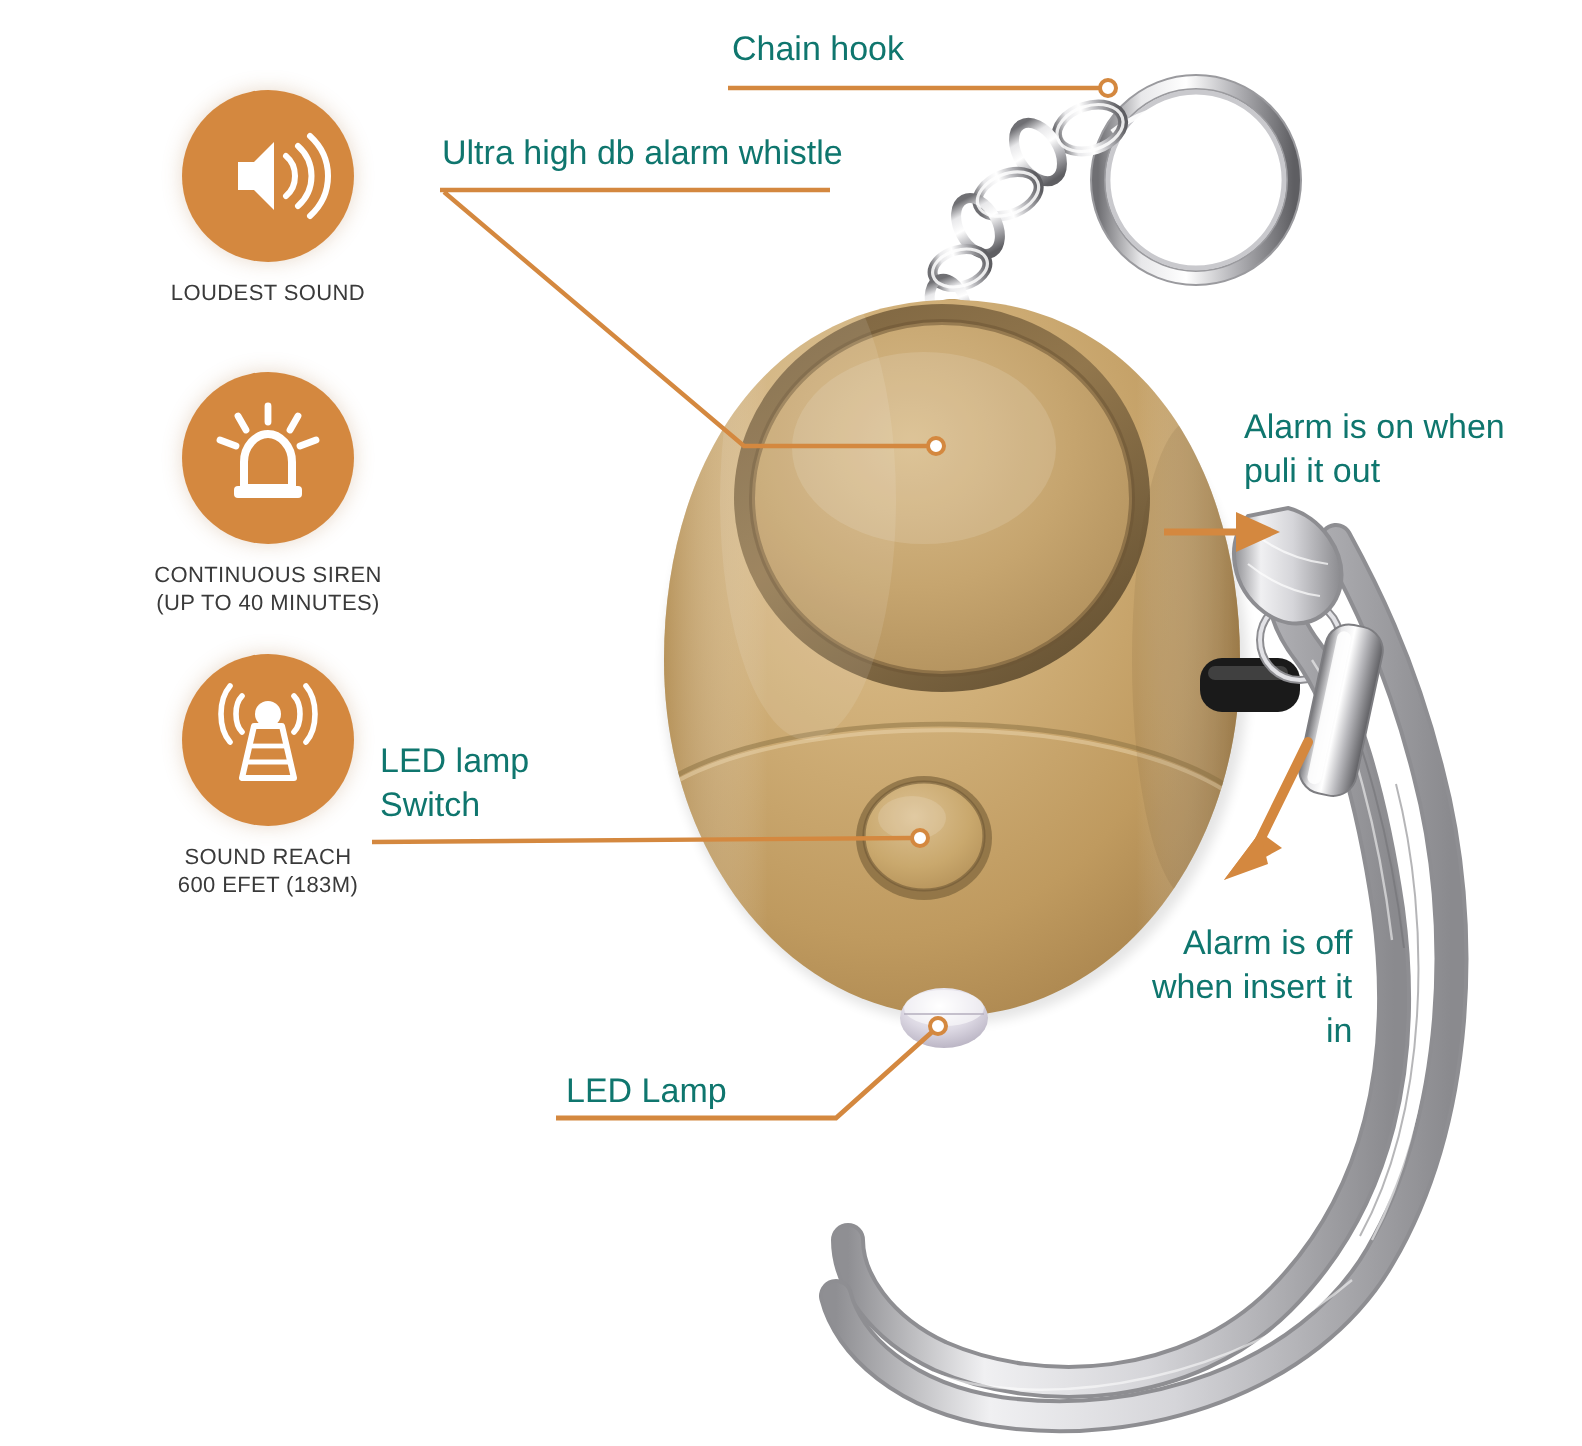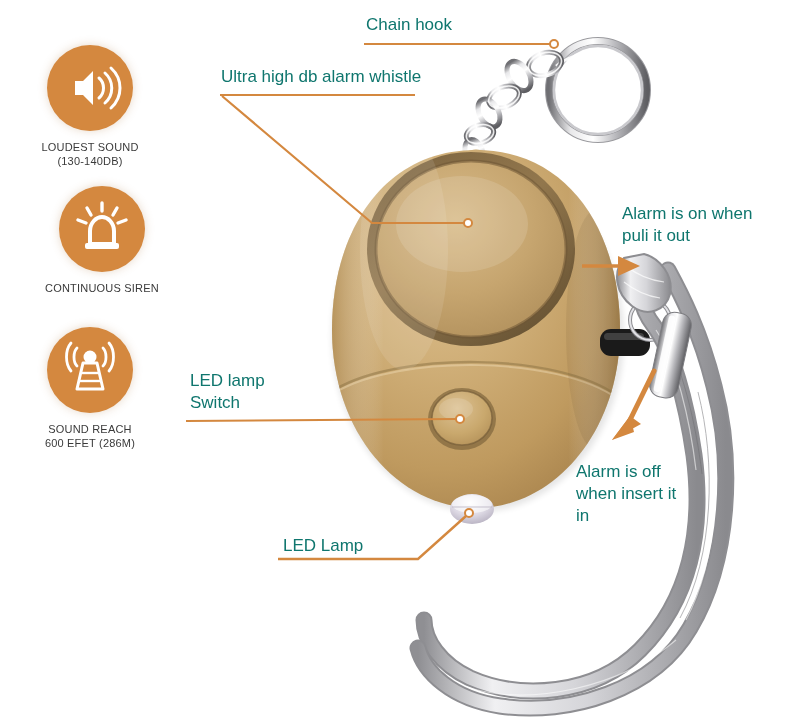--- a/index.html
+++ b/index.html
@@ -18,20 +18,21 @@
     background: #ffffff;
     overflow: hidden;
   }
 
   
   .feature {
     position: absolute;
     left: 0;
     width: 180px;
     text-align: center;
+    padding-left: 44px;
   }
   .feature-badge {
     width: 86px;
     height: 86px;
     margin: 0 auto;
     border-radius: 50%;
     background: #d4883f;
     position: relative;
     box-shadow: 0 0 10px rgba(180,130,80,0.30);
   }
@@ -288,40 +289,40 @@
         <path d="M28 36 L 36 36 L 46 26 L 46 60 L 36 50 L 28 50 Z" fill="#ffffff"></path>
         <g fill="none" stroke="#ffffff" stroke-width="3" stroke-linecap="round">
           <path d="M52 33 C 58 38, 58 48, 52 53"></path>
           <path d="M58 28 C 67 36, 67 50, 58 58"></path>
           <path d="M64 23 C 76 34, 76 52, 64 63"></path>
         </g>
       </svg>
     </div>
     <div class="feature-caption">
       <span>LOUDEST SOUND</span>
-      <span class="l2">(130-140DB)</span>
     </div>
   </div>
 
-  <div class="feature" style="top:186px;margin-left:12px;">
+  <div class="feature" style="top:186px;">
     <div class="feature-badge">
       <svg width="86" height="86" viewBox="0 0 86 86">
         <path d="M31 58 L 31 45 C 31 37, 37 31, 43 31 C 49 31, 55 37, 55 45 L 55 58 Z" fill="none" stroke="#ffffff" stroke-width="4" stroke-linejoin="round"></path>
         <rect x="26" y="57" width="34" height="6" rx="2" fill="#ffffff"></rect>
         <g stroke="#ffffff" stroke-width="3.4" stroke-linecap="round">
           <path d="M43 17 L 43 25"></path>
           <path d="M28 22 L 32 29"></path>
           <path d="M58 22 L 54 29"></path>
           <path d="M19 34 L 27 37"></path>
           <path d="M67 34 L 59 37"></path>
         </g>
       </svg>
     </div>
     <div class="feature-caption">
       <span>CONTINUOUS SIREN</span>
+      <span class="l2">(UP TO 40 MINUTES)</span>
     </div>
   </div>
 
   <div class="feature" style="top:327px;">
     <div class="feature-badge">
       <svg width="86" height="86" viewBox="0 0 86 86">
         <circle cx="43" cy="30" r="6.5" fill="#ffffff"></circle>
         <path d="M36 36 L 30 62 L 56 62 L 50 36 Z" fill="none" stroke="#ffffff" stroke-width="3" stroke-linejoin="round"></path>
         <g stroke="#ffffff" stroke-width="2.4">
           <path d="M35 46 L 51 46"></path>
@@ -330,34 +331,34 @@
         <g fill="none" stroke="#ffffff" stroke-width="2.8" stroke-linecap="round">
           <path d="M30 21 C 26 25, 26 35, 30 39"></path>
           <path d="M24 16 C 18 23, 18 37, 24 44"></path>
           <path d="M56 21 C 60 25, 60 35, 56 39"></path>
           <path d="M62 16 C 68 23, 68 37, 62 44"></path>
         </g>
       </svg>
     </div>
     <div class="feature-caption">
       <span>SOUND REACH</span>
-      <span class="l2">600 EFET (286M)</span>
+      <span class="l2">600 EFET (183M)</span>
     </div>
   </div>
 
 
   <div class="callout" style="left:366px; top:14px;">Chain hook</div>
 
   <div class="callout" style="left:221px; top:66px;">Ultra high db alarm whistle</div>
 
   <div class="callout" style="left:622px; top:203px;">Alarm is on when
 puli it out</div>
 
   <div class="callout" style="left:190px; top:370px;">LED lamp
 Switch</div>
 
-  <div class="callout" style="left:576px; top:461px;">Alarm is off
+  <div class="callout" style="left:576px; top:461px;text-align:right;">Alarm is off
 when insert it
 in</div>
 
   <div class="callout" style="left:283px; top:535px;">LED Lamp</div>
 
 </div>
 
 </body></html>

